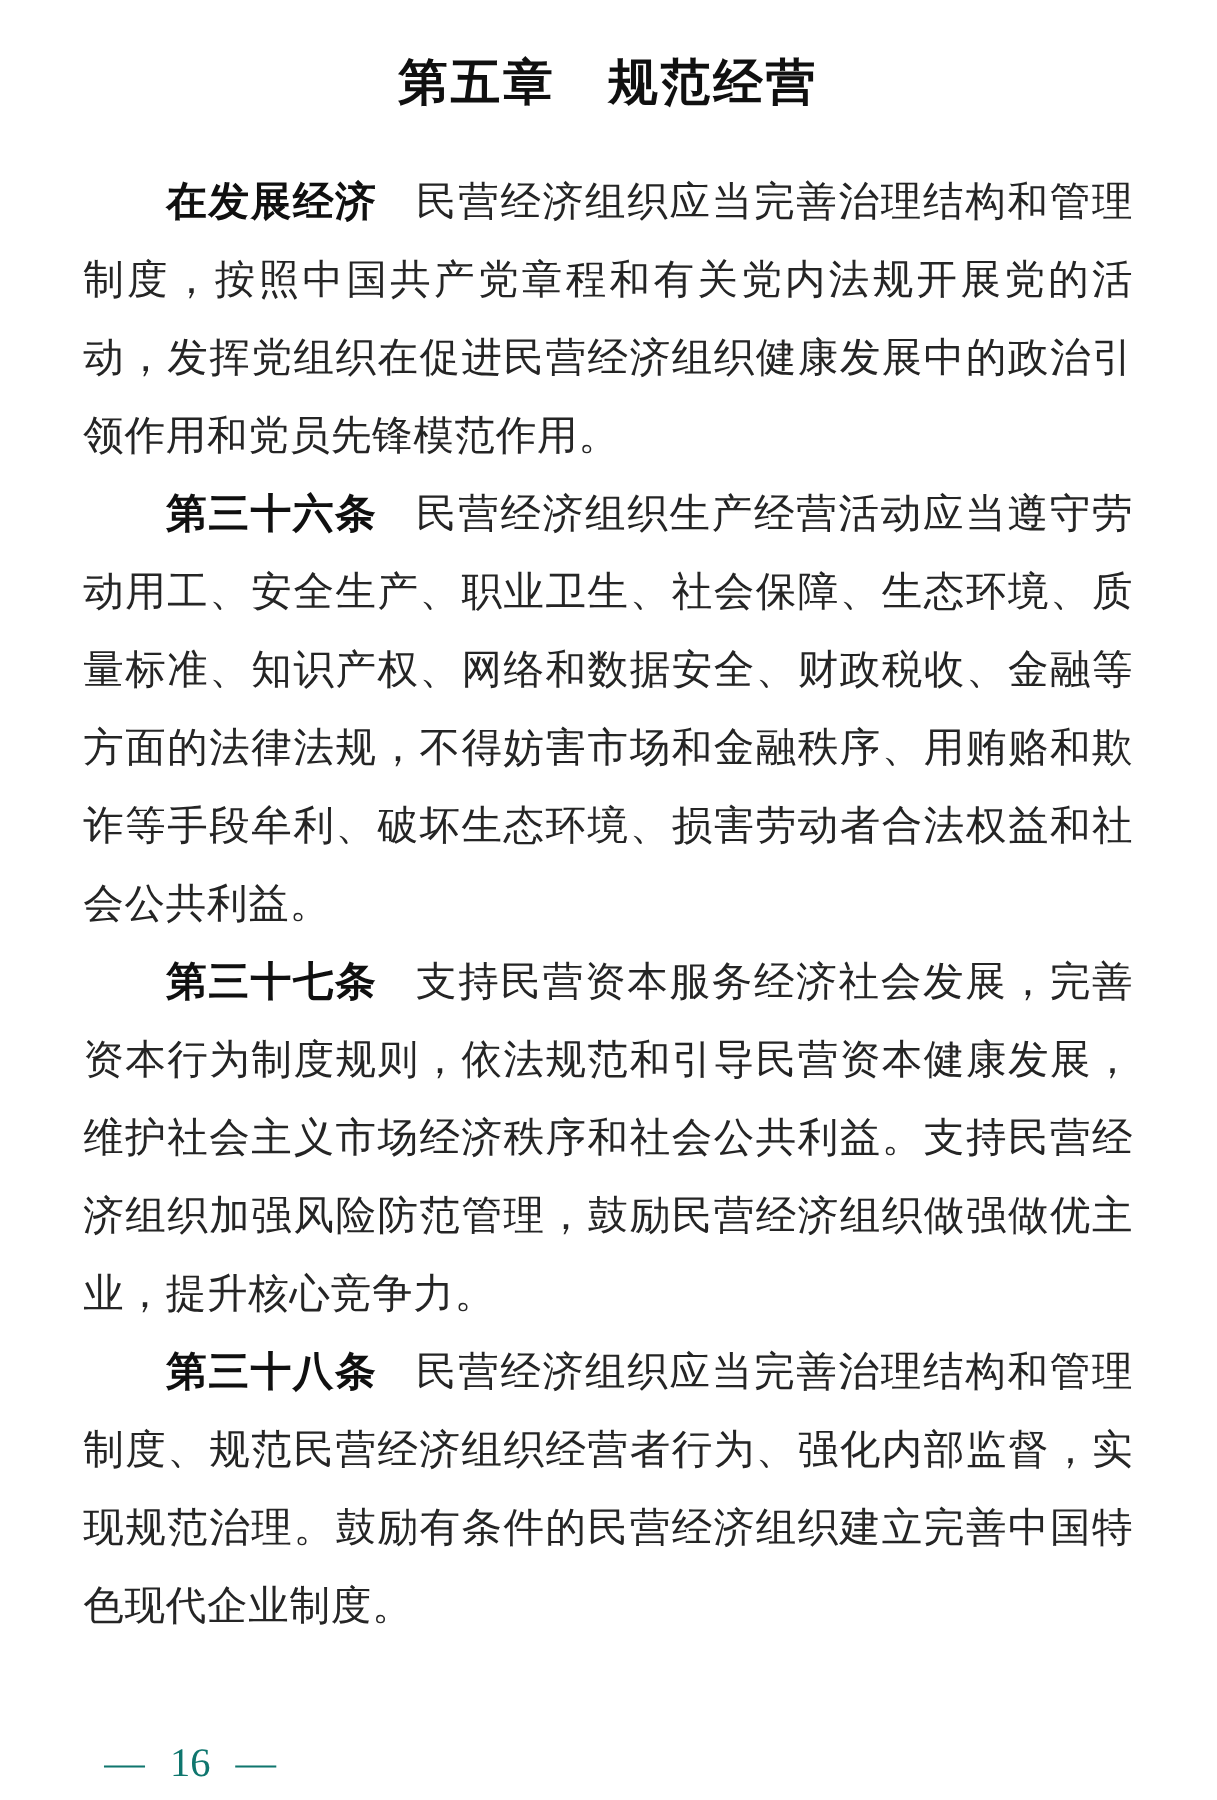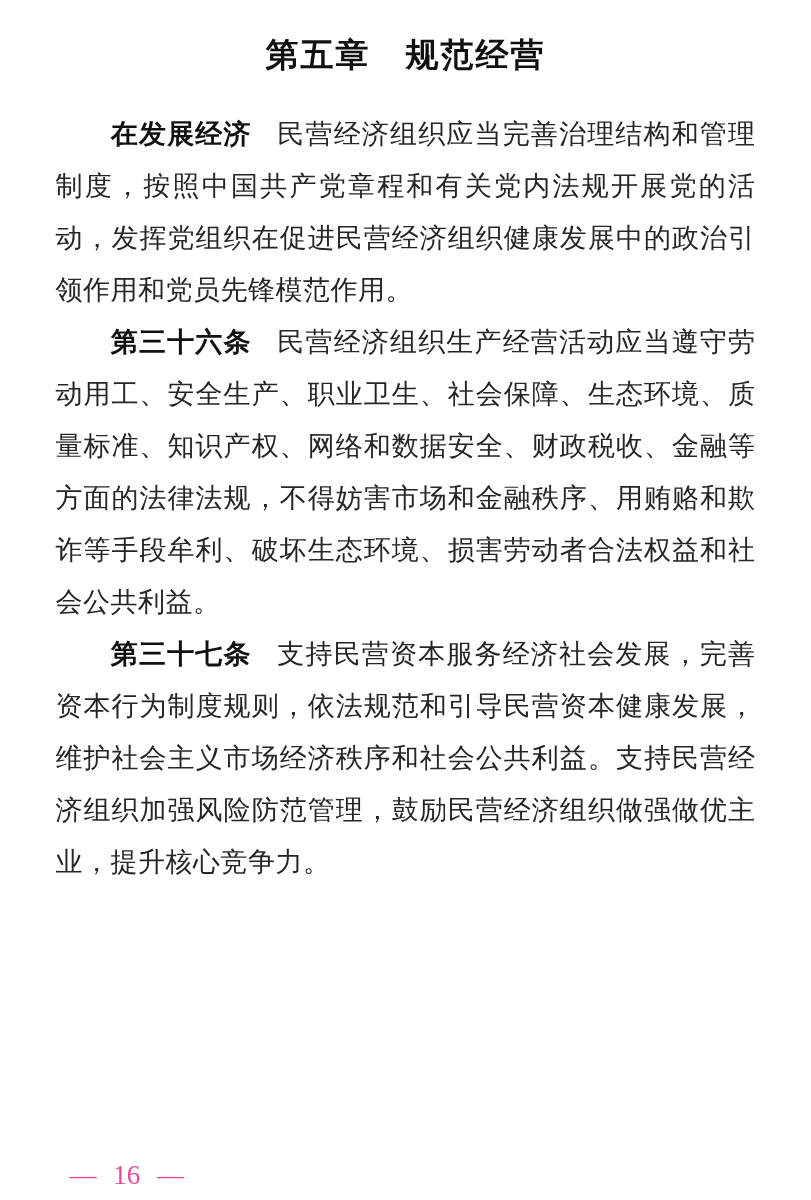--- a/index.html
+++ b/index.html
@@ -50,21 +50,21 @@
     margin: 0;
   }
   .page-number {
     position: absolute;
     left: 30px;
     bottom: 10px;
     font-family: "Liberation Serif", "DejaVu Serif", serif;
     font-size: 27px;
     line-height: 30px;
     word-spacing: 10px;
-    color: #ec4899;
+    color: #0f766e;
   }
 </style>
 </head>
 <body>
 
 <div class="page">
 
   <h1 class="chapter-title">第五章　规范经营</h1>
 
   <div class="doc-body">
@@ -75,17 +75,20 @@
 
   <p class="law-para">
     <b class="term">第三十六条</b><span class="ptext">民营经济组织生产经营活动应当遵守劳动用工、安全生产、职业卫生、社会保障、生态环境、质量标准、知识产权、网络和数据安全、财政税收、金融等方面的法律法规，不得妨害市场和金融秩序、用贿赂和欺诈等手段牟利、破坏生态环境、损害劳动者合法权益和社会公共利益。</span>
   </p>
 
 
   <p class="law-para">
     <b class="term">第三十七条</b><span class="ptext">支持民营资本服务经济社会发展，完善资本行为制度规则，依法规范和引导民营资本健康发展，维护社会主义市场经济秩序和社会公共利益。支持民营经济组织加强风险防范管理，鼓励民营经济组织做强做优主业，提升核心竞争力。</span>
   </p>
 
+  <p class="law-para">
+    <b class="term">第三十八条</b><span class="ptext">民营经济组织应当完善治理结构和管理制度、规范民营经济组织经营者行为、强化内部监督，实现规范治理。鼓励有条件的民营经济组织建立完善中国特色现代企业制度。</span>
+  </p>
 </div>
 
   <div class="page-number">— 16 —</div>
 
 </div>
 
 </body></html>

